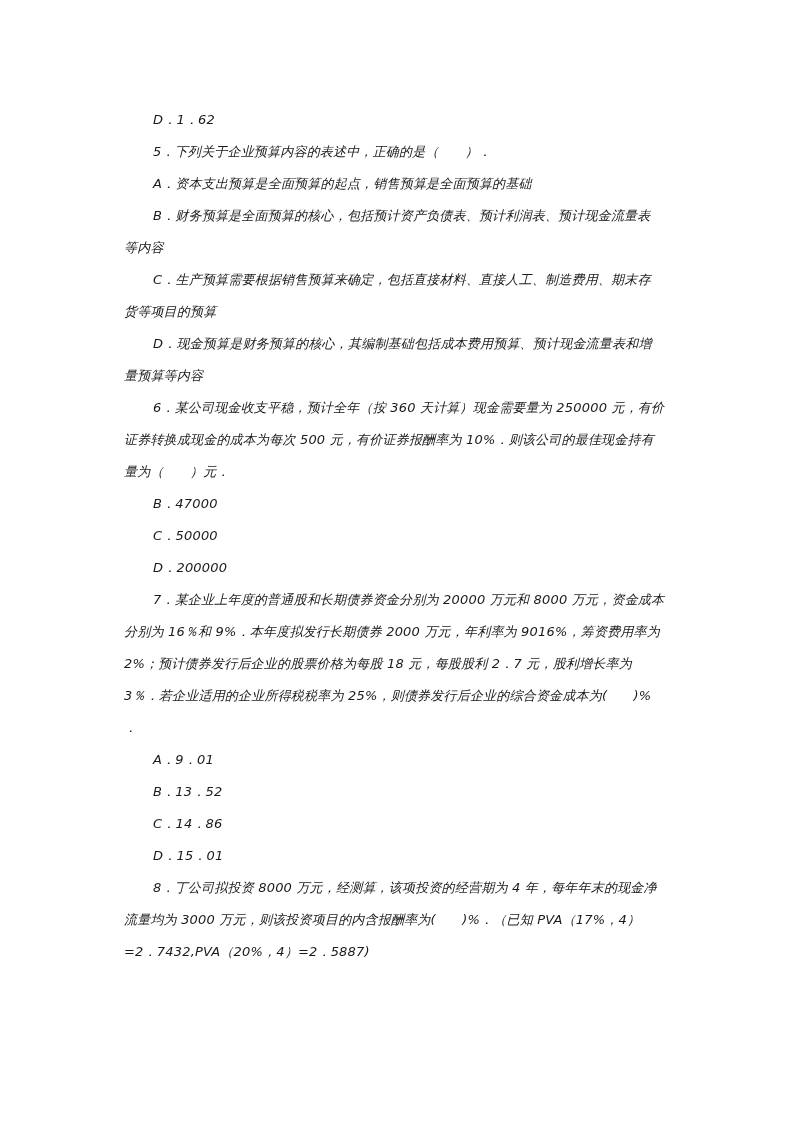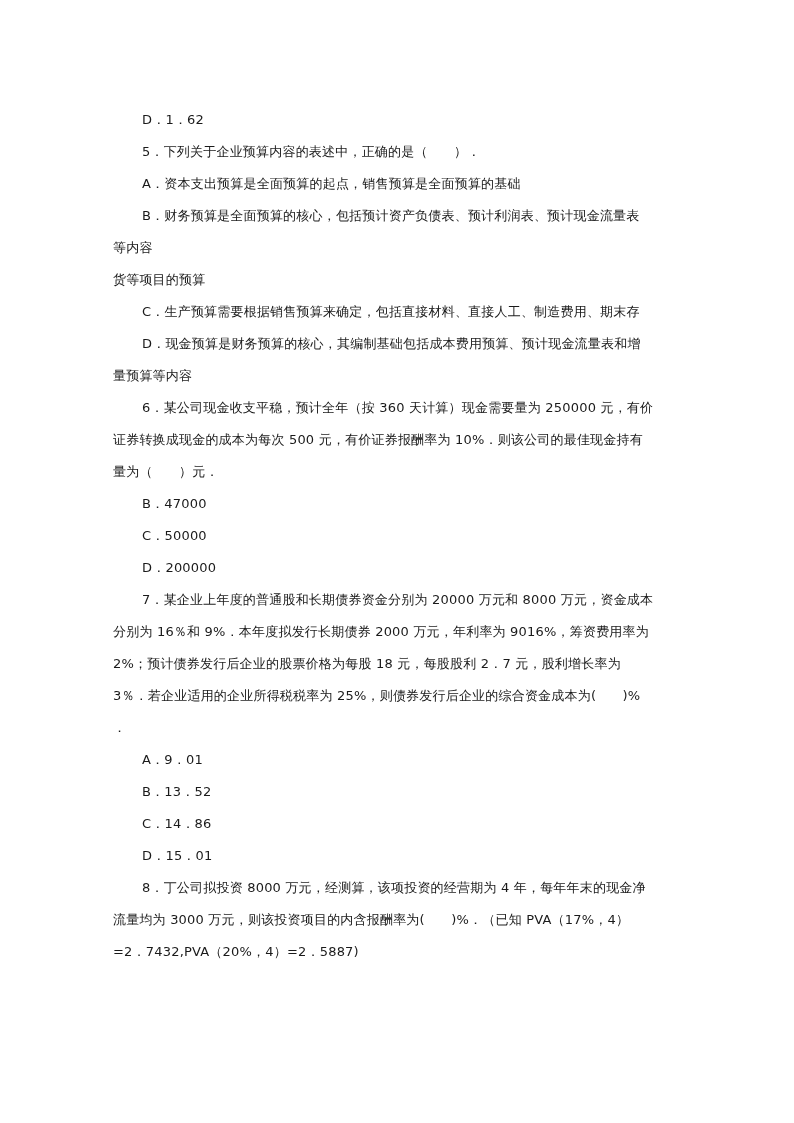--- a/index.html
+++ b/index.html
@@ -1,33 +1,33 @@
 <!DOCTYPE html>
 <html><head>
 <meta charset="utf-8">
 <style>
   html, body { margin: 0; padding: 0; background: #ffffff; }
   body { width: 794px; height: 1123px; position: relative; overflow: hidden;
          font-family: "DejaVu Sans", "Liberation Sans", sans-serif; color: #1a1a1a; }
-  .page { position: absolute; left: 113px; top: 104px; width: 560px; }
+  .page { position: absolute; left: 124px; top: 104px; width: 560px; font-style: italic; }
   .line { font-size: 13px; line-height: 32px; height: 32px; white-space: nowrap;
           letter-spacing: 0.2px; }
   .indent { padding-left: 29px; }
 </style>
 </head>
 <body>
 
 <div class="page">
   <div class="line indent">D．1．62</div>
   <div class="line indent">5．下列关于企业预算内容的表述中，正确的是（　　）．</div>
   <div class="line indent">A．资本支出预算是全面预算的起点，销售预算是全面预算的基础</div>
   <div class="line indent">B．财务预算是全面预算的核心，包括预计资产负债表、预计利润表、预计现金流量表</div>
   <div class="line">等内容</div>
+  <div class="line indent">C．生产预算需要根据销售预算来确定，包括直接材料、直接人工、制造费用、期末存</div>
   <div class="line">货等项目的预算</div>
-  <div class="line indent">C．生产预算需要根据销售预算来确定，包括直接材料、直接人工、制造费用、期末存</div>
   <div class="line indent">D．现金预算是财务预算的核心，其编制基础包括成本费用预算、预计现金流量表和增</div>
   <div class="line">量预算等内容</div>
   <div class="line indent">6．某公司现金收支平稳，预计全年（按 360 天计算）现金需要量为 250000 元，有价</div>
   <div class="line">证券转换成现金的成本为每次 500 元，有价证券报酬率为 10%．则该公司的最佳现金持有</div>
   <div class="line">量为（　　）元．</div>
   <div class="line indent">B．47000</div>
   <div class="line indent">C．50000</div>
   <div class="line indent">D．200000</div>
   <div class="line indent">7．某企业上年度的普通股和长期债券资金分别为 20000 万元和 8000 万元，资金成本</div>
   <div class="line">分别为 16％和 9%．本年度拟发行长期债券 2000 万元，年利率为 9016%，筹资费用率为</div>

